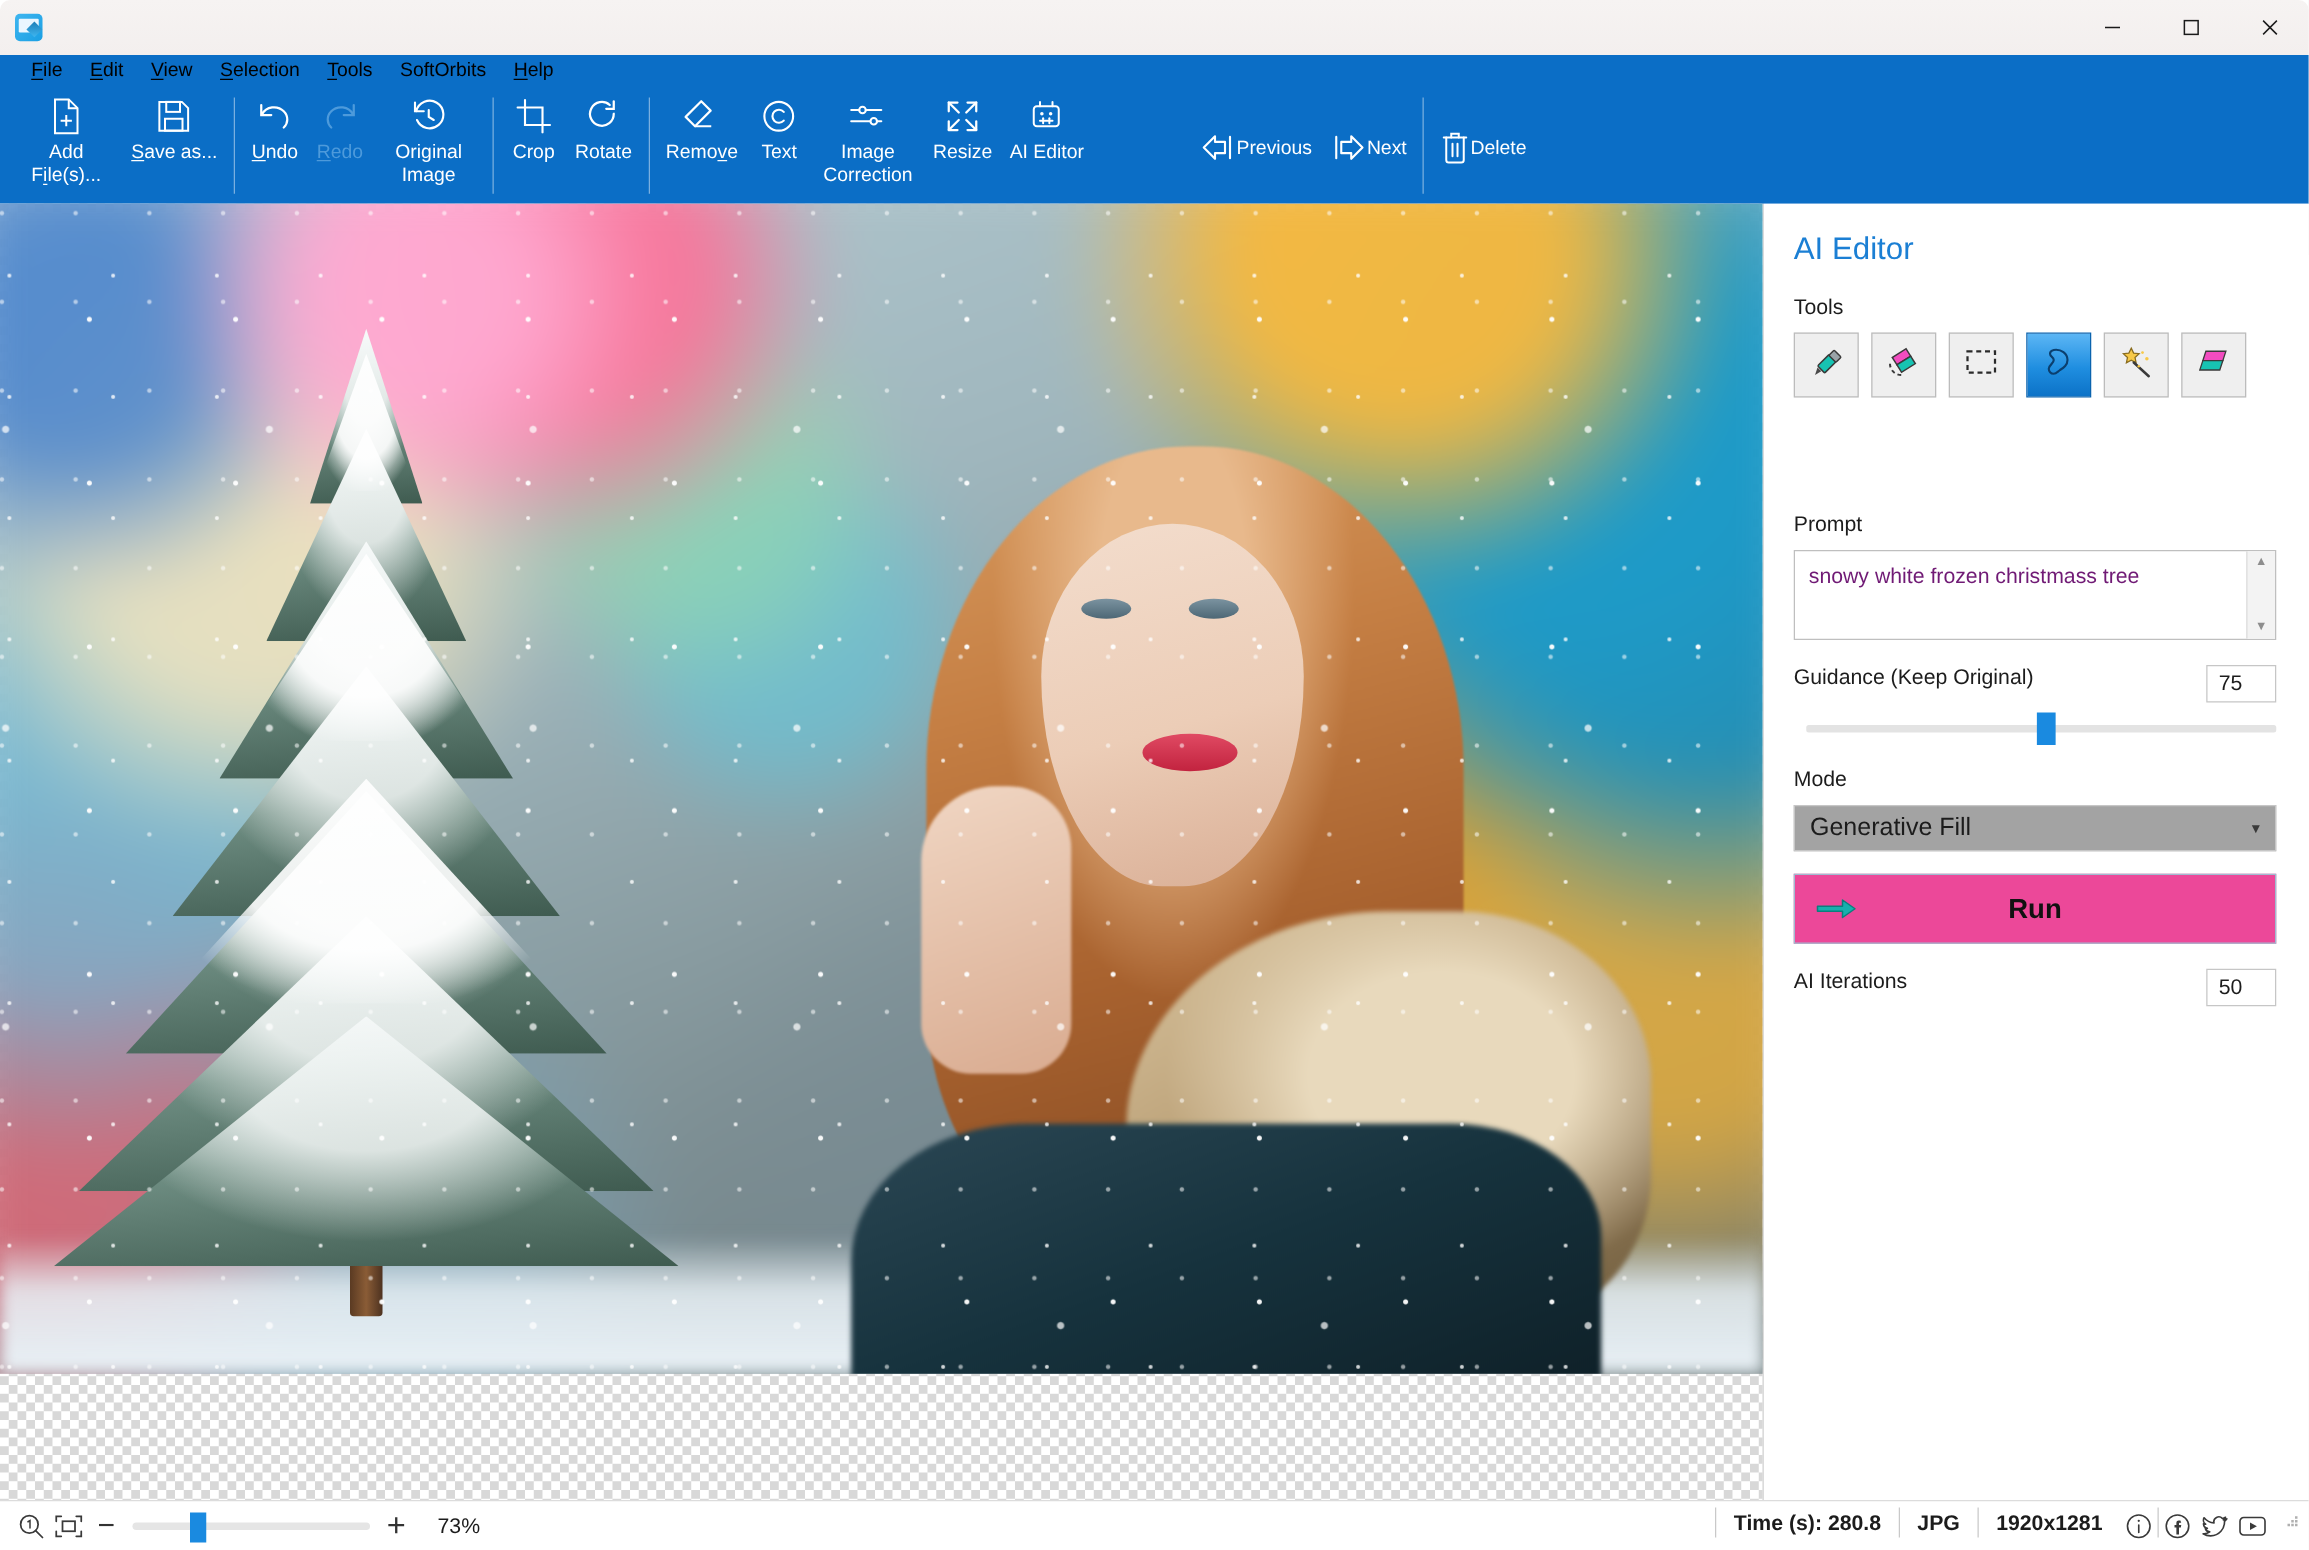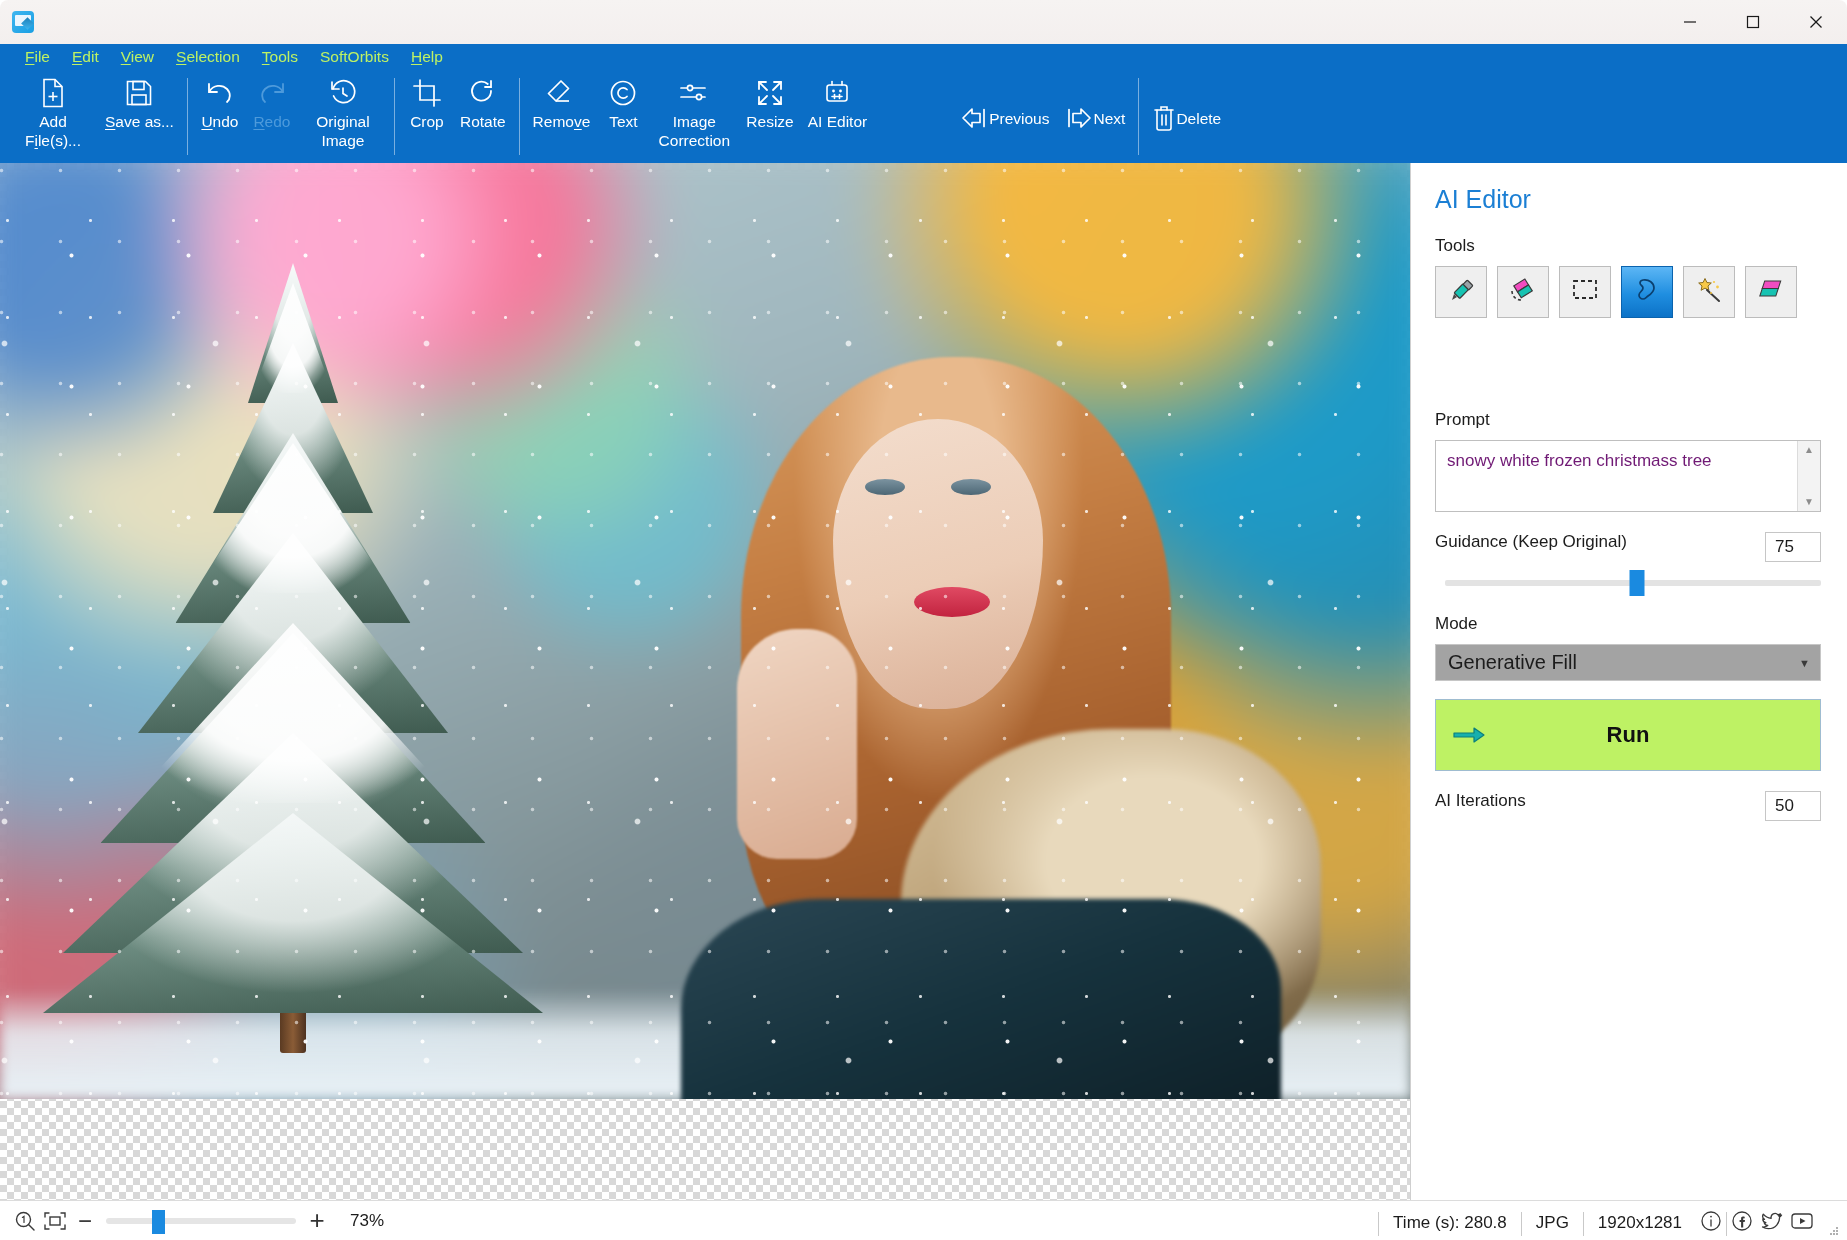--- a/index.html
+++ b/index.html
@@ -55,21 +55,21 @@
   
   .ribbon {
     background: #0b6ec6;
     flex: none;
   }
   .menubar {
     height: 26px; display: flex; align-items: center; padding-left: 14px;
     gap: 0px;
   }
   .menu-item {
-    color: #bef264; font-size: 15.5px; padding: 2px 11px;
+    color: #000000; font-size: 15.5px; padding: 2px 11px;
     white-space: nowrap; line-height: 20px;
   }
   .menu-item u { text-decoration: underline; text-underline-offset: 2px; }
 
   .toolbar {
     height: 93px; display: flex; align-items: stretch; padding-left: 8px;
   }
   .tb-group { display: flex; align-items: stretch; }
   .tb-sep { width: 1px; background: rgba(255,255,255,.45); margin: 8px 6px 8px 6px; flex:none; }
   .tb-btn {
@@ -255,39 +255,39 @@
     position: absolute; left: 51%; top: 0; width: 15px; height: 26px;
     background: #1a8ae0; transform: translateX(-50%);
   }
   .select-box {
     height: 37px; border: 1px solid #c6c6c6; background: #a3a3a3;
     display: flex; align-items: center; justify-content: space-between;
     padding: 0 10px 0 12px; font-size: 20px; color: #1c1c1c; margin-bottom: 18px;
   }
   .select-box .caret { font-size: 11px; color: #3a3a3a; }
   .run-btn {
-    height: 72px; border: 1px solid #9fbcd0; background: #bef264;
+    height: 56px; border: 1px solid #9fbcd0; background: #ec4899;
     display: flex; align-items: center; position: relative; margin-bottom: 20px;
   }
   .run-btn .run-ico { position: absolute; left: 16px; display: flex; }
   .run-btn .run-lbl {
     flex: 1; text-align: center; font-size: 22px; font-weight: bold; color: #111;
   }
 
   
   .statusbar {
     height: 40px; flex: none; background: #ffffff; border-top: 1px solid #dcdcdc;
     display: flex; align-items: center; padding: 0 8px 0 10px;
   }
   .sb-icon { width: 30px; height: 30px; display:flex; align-items:center; justify-content:center; color:#3a3a3a; }
   .sb-zoom-slider { position: relative; width: 190px; height: 28px; margin: 0 6px; }
   .sb-zoom-slider .track { position:absolute; left:0; right:0; top:11px; height:6px; background:#e5e5e5; border-radius:3px;}
   .sb-zoom-slider .thumb { position:absolute; left:46px; top:3px; width:13px; height:24px; background:#1a8ae0;}
   .sb-pct { font-size: 17px; color: #1c1c1c; margin-left: 18px; }
-  .sb-right { margin-left: auto; display: flex; align-items: flex-end; height: 30px; }
+  .sb-right { margin-left: auto; display: flex; align-items: flex-start; height: 30px; font-weight: bold; }
   .sb-cell { font-size: 17px; color: #1c1c1c; padding: 0 14px; display:flex; align-items:center; height: 26px; }
   .sb-div { width: 1px; height: 24px; background: #c9c9c9; }
   .grip { width: 16px; height: 16px; margin-left: 6px; position: relative; }
   .grip i { position:absolute; width:2px; height:2px; background:#b0b0b0; }
 </style>
 </head>
 <body>
 
 <div id="app">
 

